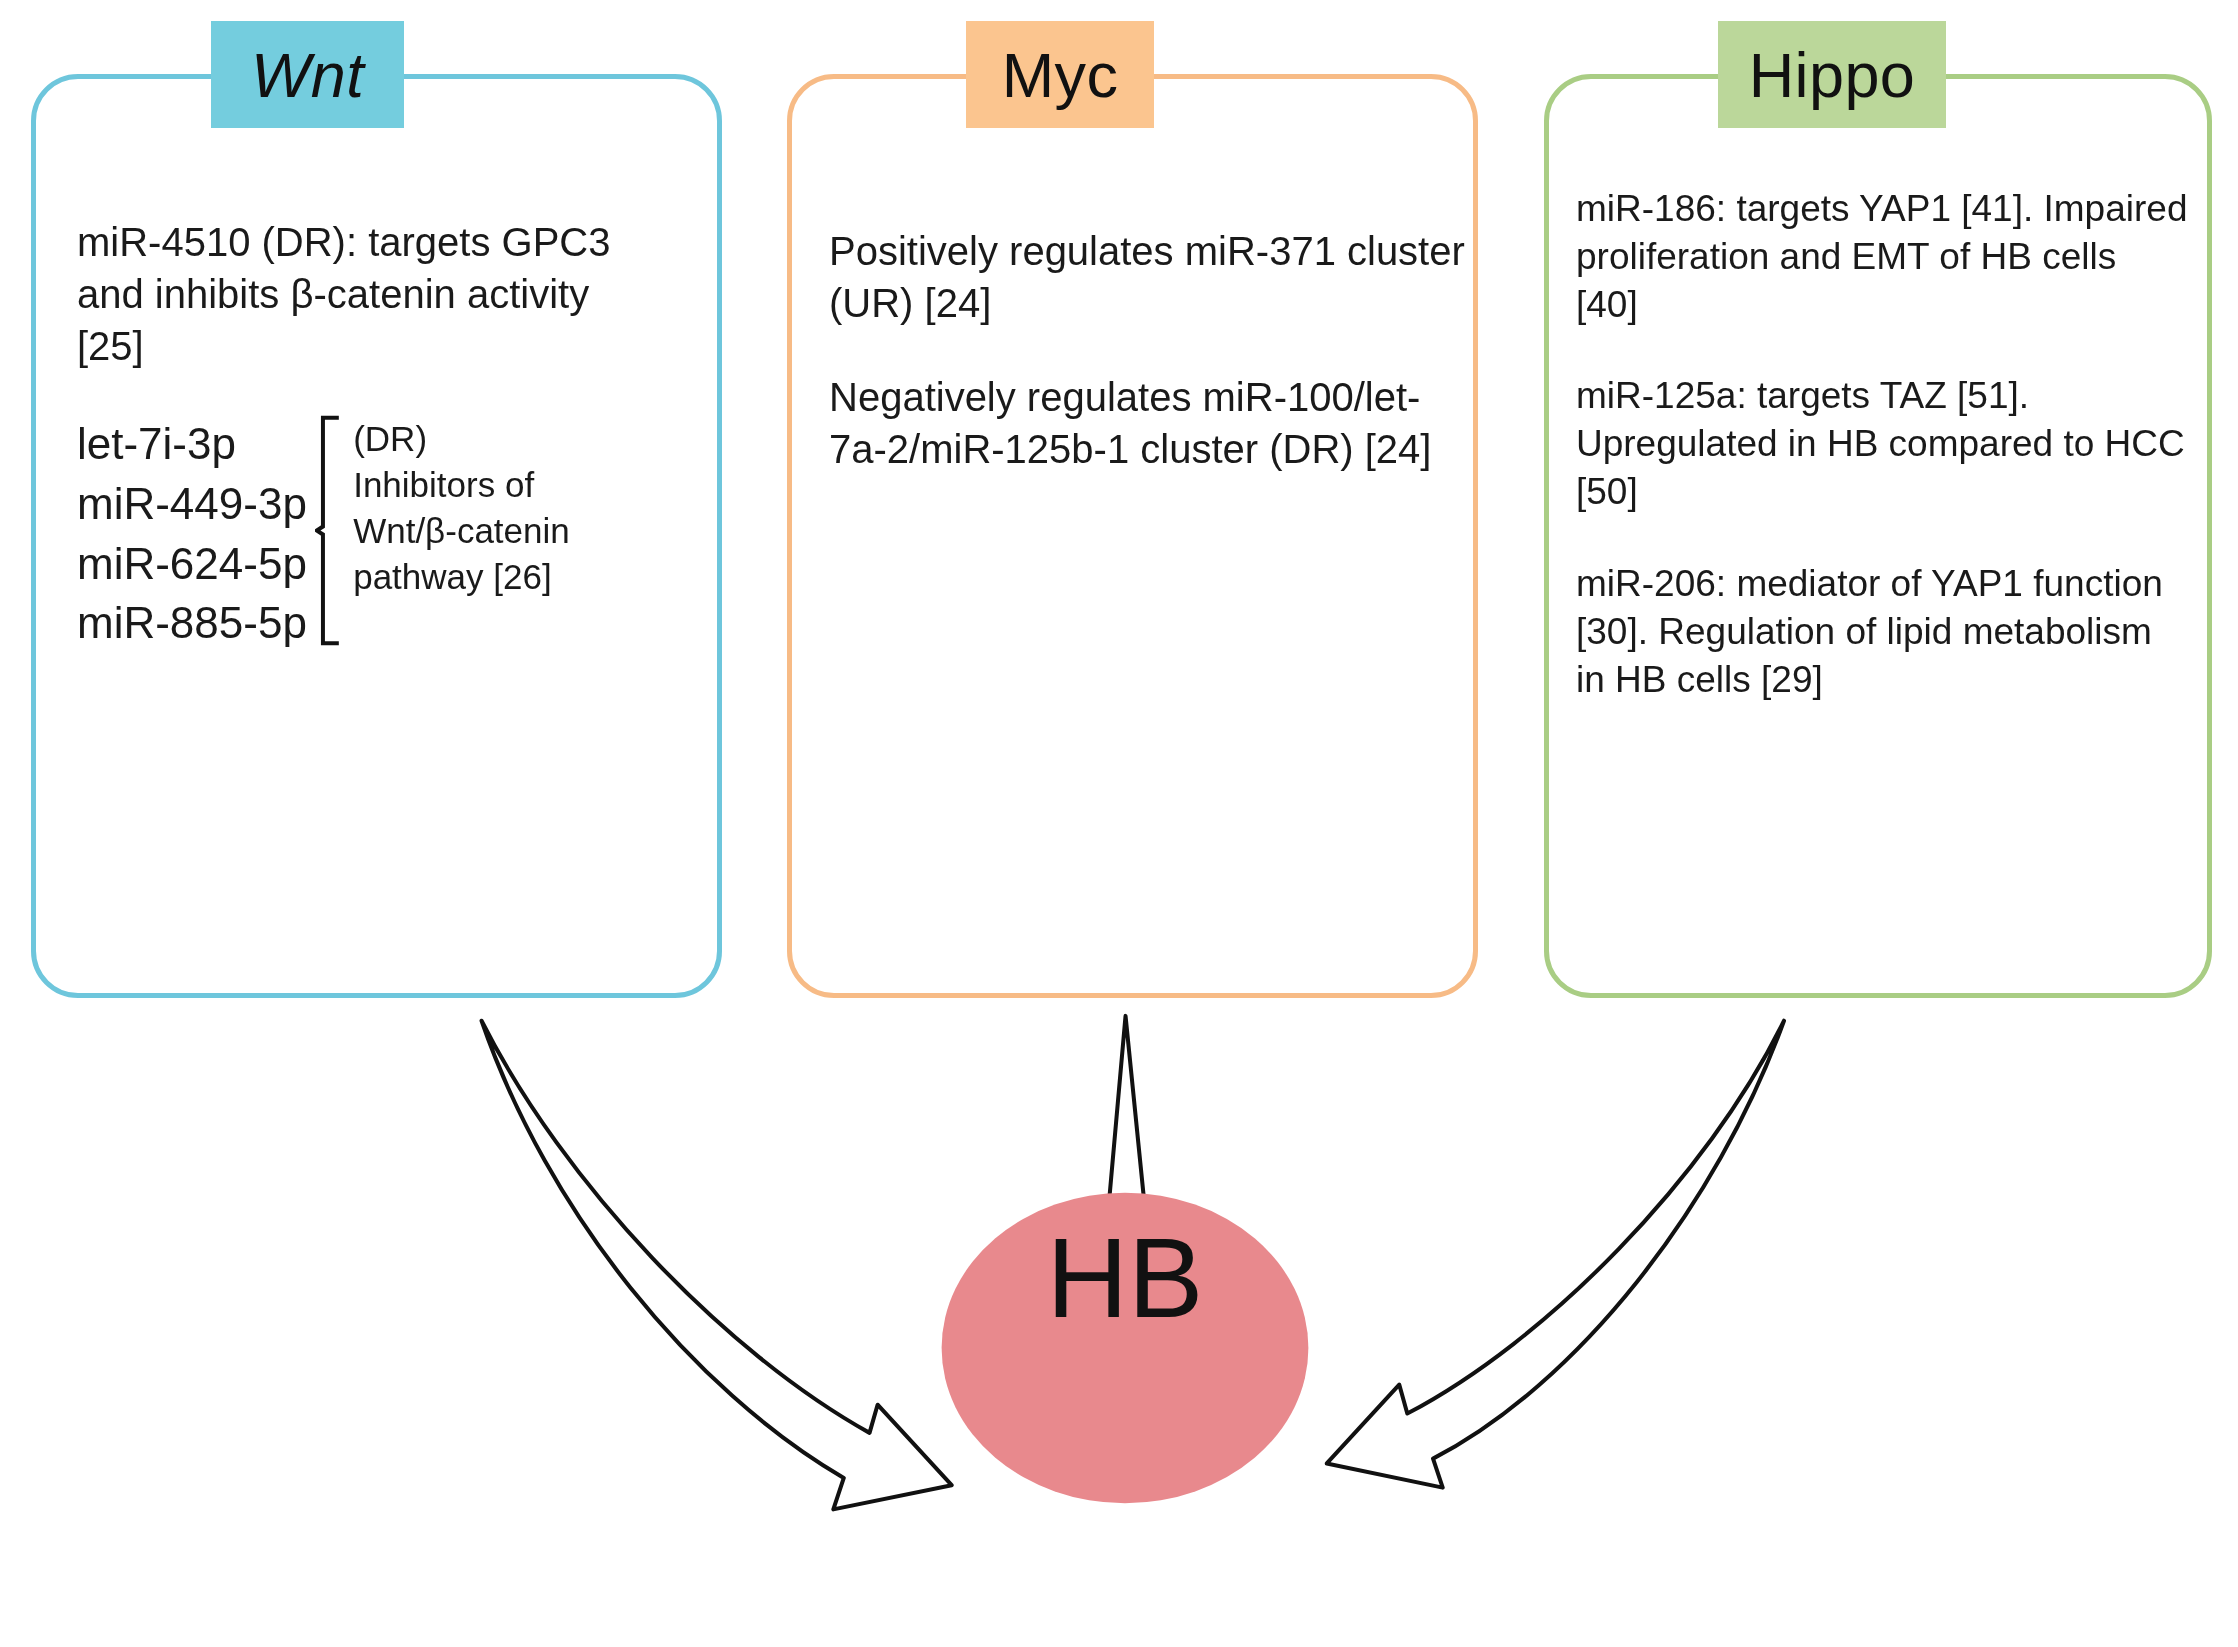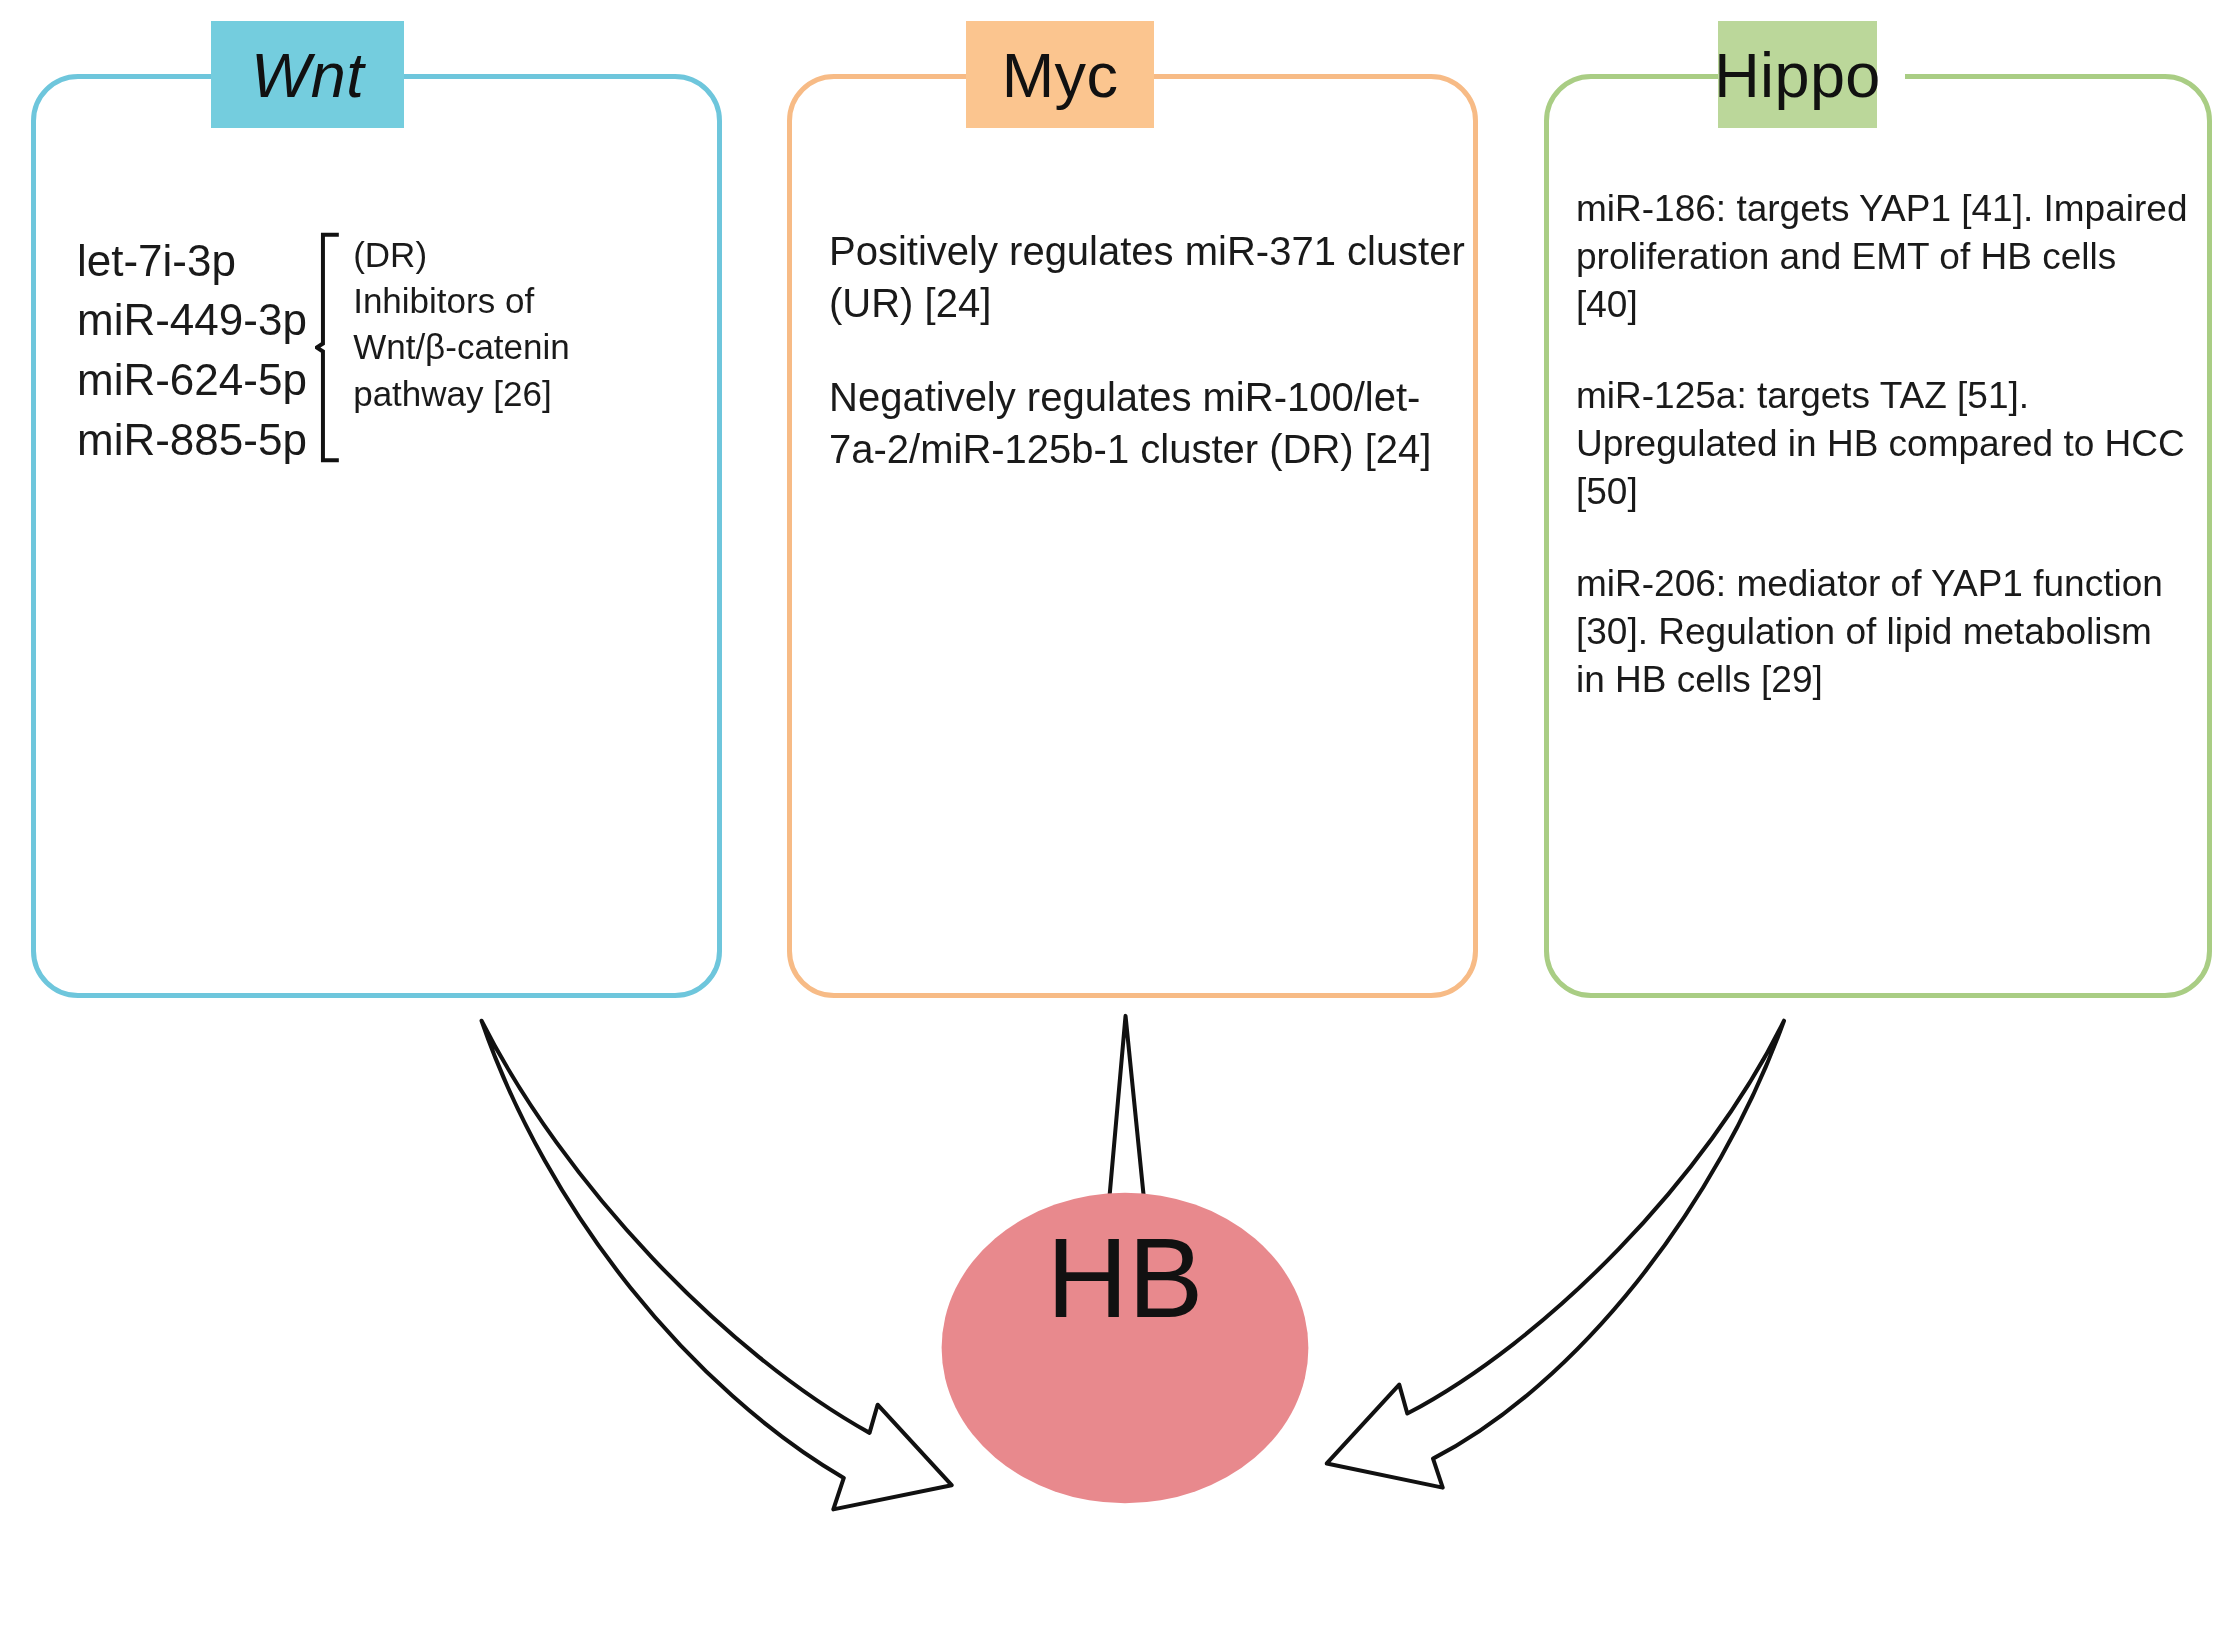--- a/index.html
+++ b/index.html
@@ -11,21 +11,21 @@
   
   .panel{position:absolute;border-style:solid;border-width:5.6px;border-radius:47px;background:#ffffff;box-sizing:border-box;}
   #panel-wnt   {left:31px;  top:74px;  width:691px;  height:924px; border-color:#6EC6DC;}
   #panel-myc   {left:787px; top:74px;  width:691px;  height:924px; border-color:#F7BB86;}
   #panel-hippo {left:1544px;top:74px;  width:668px;  height:924px; border-color:#A9CD84;}
 
   .panel-label{position:absolute;display:flex;align-items:center;justify-content:center;
                font-size:63px;font-weight:400;color:#111;letter-spacing:0.4px;z-index:5;}
   #label-wnt   {left:211px; top:21px;  width:193px; height:107px; background:#74CDDE;font-style:italic;}
   #label-myc   {left:966px;top:21px;  width:188px; height:107px; background:#FBC58F;}
-  #label-hippo {left:1718px;top:21px;  width:159px; height:107px; background:#BBD79A;}
+  #label-hippo {left:1718px;top:21px;  width:228px; height:107px; background:#BBD79A;}
 
   
   .label-mask{position:absolute;background:#ffffff;z-index:4;}
   #mask-wnt   {left:216px; top:69px;  width:184px; height:16px;}
   #mask-myc   {left:971px;top:69px;  width:182px; height:16px;}
   #mask-hippo {left:1723px;top:69px;  width:182px; height:16px;}
 
   .panel-body{position:absolute;z-index:6;}
   #body-wnt   {left:77px;  top:216px; width:588px;}
   #body-myc   {left:829px;top:225px; width:644px;}
@@ -77,20 +77,21 @@
              L 1738 1720
              L 1748 1756
              C 1920 1666, 2120 1464, 2216 1268 Z" fill="#ffffff" stroke="#111111" stroke-width="5" stroke-linejoin="round"></path>
   </svg>
 
   <div class="panel" id="panel-wnt"></div>
   <div class="label-mask" id="mask-wnt"></div>
   <div class="panel-label" id="label-wnt">Wnt</div>
 
   <div class="panel-body" id="body-wnt">
+    <p class="para">miR-4510 (DR): targets GPC3 and inhibits β-catenin activity [25]</p>
 
     <div class="bracket-group">
       <div class="mir-list">
         <span class="mir-item">let-7i-3p</span>
         <span class="mir-item">miR-449-3p</span>
         <span class="mir-item">miR-624-5p</span>
         <span class="mir-item">miR-885-5p</span>
       </div>
 
       <svg class="bracket-svg" width="27" height="233" viewBox="0 0 34 290" xmlns="http://www.w3.org/2000/svg">

